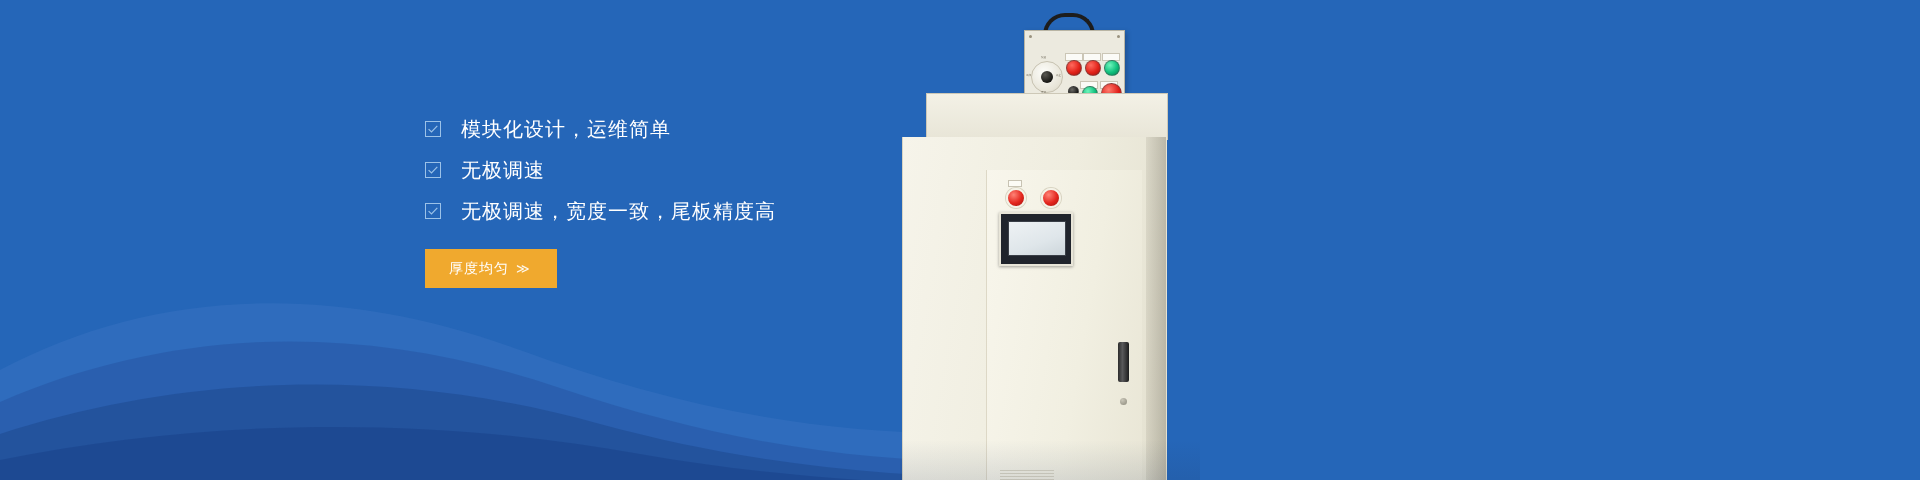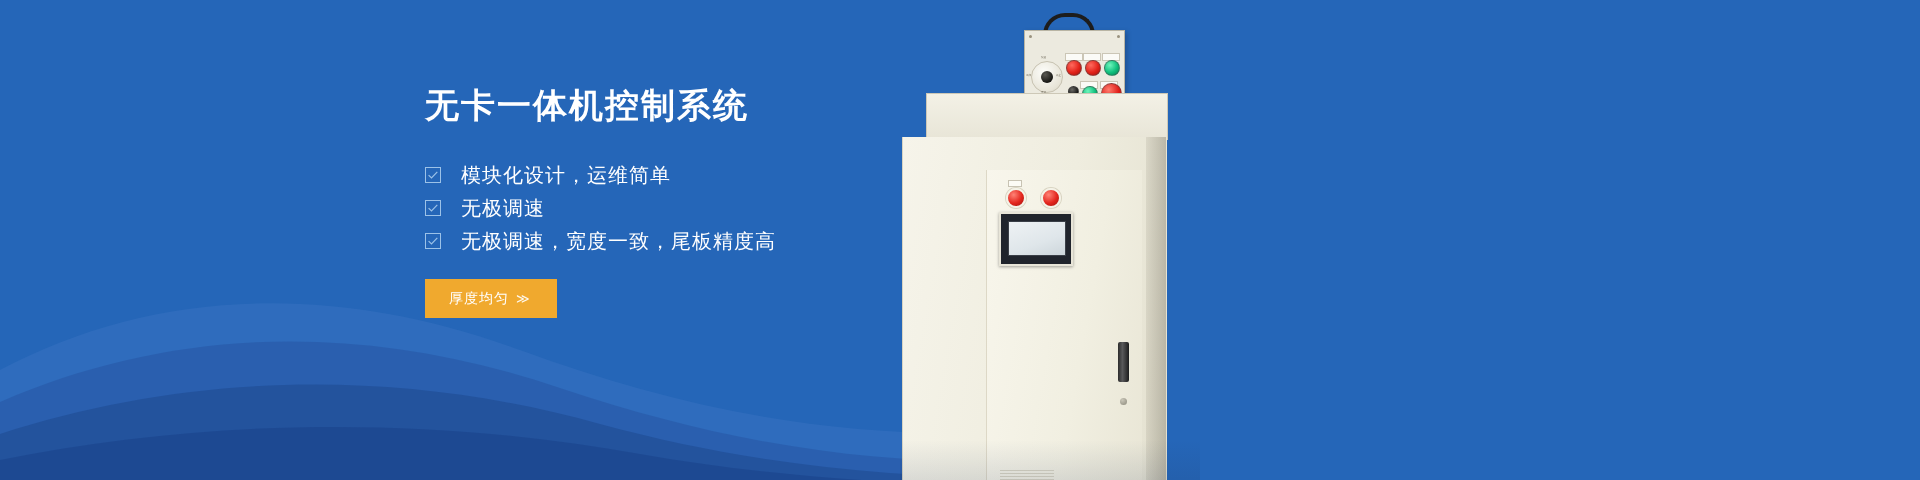--- a/index.html
+++ b/index.html
@@ -23,21 +23,21 @@
   }
   .hero-title{
     margin:0;padding:0;
     font-size:34px;line-height:46px;font-weight:bold;
     letter-spacing:2px;color:#ffffff;
   }
   .feature-list{list-style:none;margin:0;padding:0;margin-top:30px;}
   .feature-item{
     display:flex;align-items:center;height:33px;margin-bottom:0;
   }
-  .feature-item + .feature-item{margin-top:0px;}
+  .feature-item + .feature-item{margin-top:8px;}
   .check-icon{
     width:16px;height:16px;flex:0 0 16px;margin-right:20px;
     display:inline-block;
   }
   .check-icon svg{display:block;}
   .feature-text{
     font-size:20px;color:#ffffff;letter-spacing:1px;white-space:nowrap;
     line-height:20px;
     text-align:center;
   }
@@ -164,21 +164,20 @@
       <path d="M0,150 C150,70 330,60 520,130 C700,196 880,230 1100,205 L1100,260 L0,260 Z" fill="#2f6dbd" opacity="0.95"></path>
       <path d="M0,182 C170,108 360,100 560,168 C740,228 900,252 1100,238 L1100,260 L0,260 Z" fill="#2a5fae" opacity="0.95"></path>
       <path d="M0,214 C190,152 400,148 600,204 C770,250 930,262 1100,256 L1100,260 L0,260 Z" fill="#23529c" opacity="0.95"></path>
       <path d="M0,238 C210,196 430,194 640,232 C800,260 960,266 1100,262 L1100,260 L0,260 Z" fill="#1d4party" opacity="0"></path>
       <path d="M0,240 C210,198 430,196 640,234 C800,262 960,268 1100,264 L1100,260 L0,260 Z" fill="#1e4991" opacity="0.95"></path>
     </svg>
   </div>
 
   <div class="content">
 
-    <h1 class="hero-title">无卡一体机控制系统</h1>
 
     <ul class="feature-list">
 
       <li class="feature-item">
         <span class="check-icon">
           <svg width="16" height="16" viewBox="0 0 16 16" aria-hidden="true">
             <rect x="0.5" y="0.5" width="15" height="15" fill="none" stroke="#9cc2e8" stroke-width="1"></rect>
             <path d="M3.6 8.1 L6.5 11 L12.3 4.8" fill="none" stroke="#9cc2e8" stroke-width="1.2"></path>
           </svg>
         </span>

